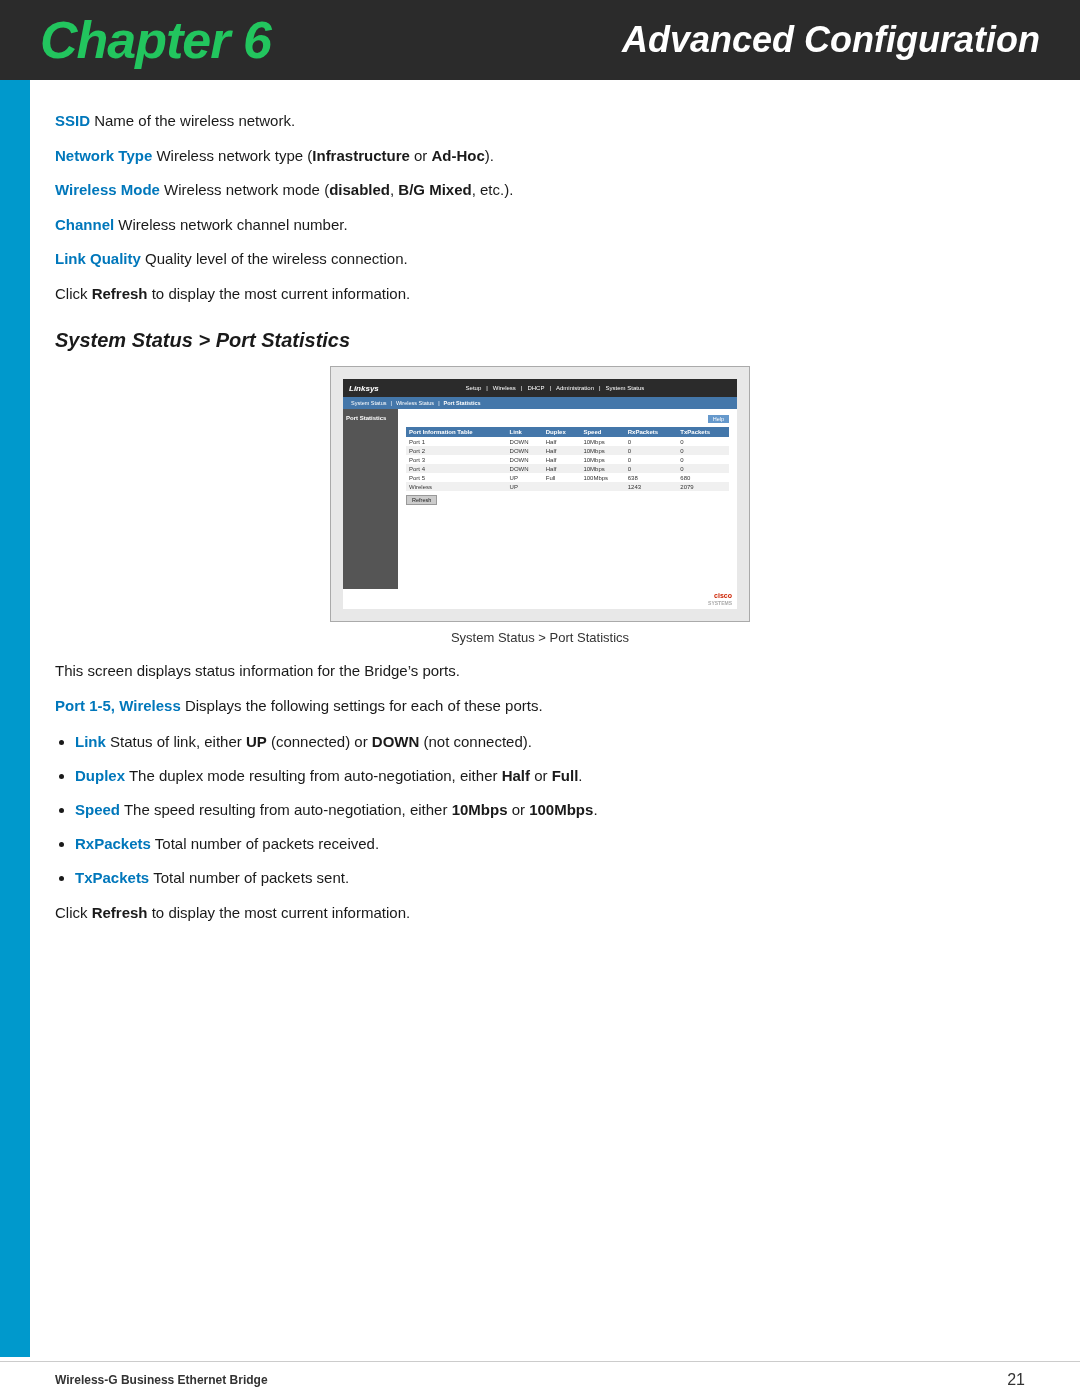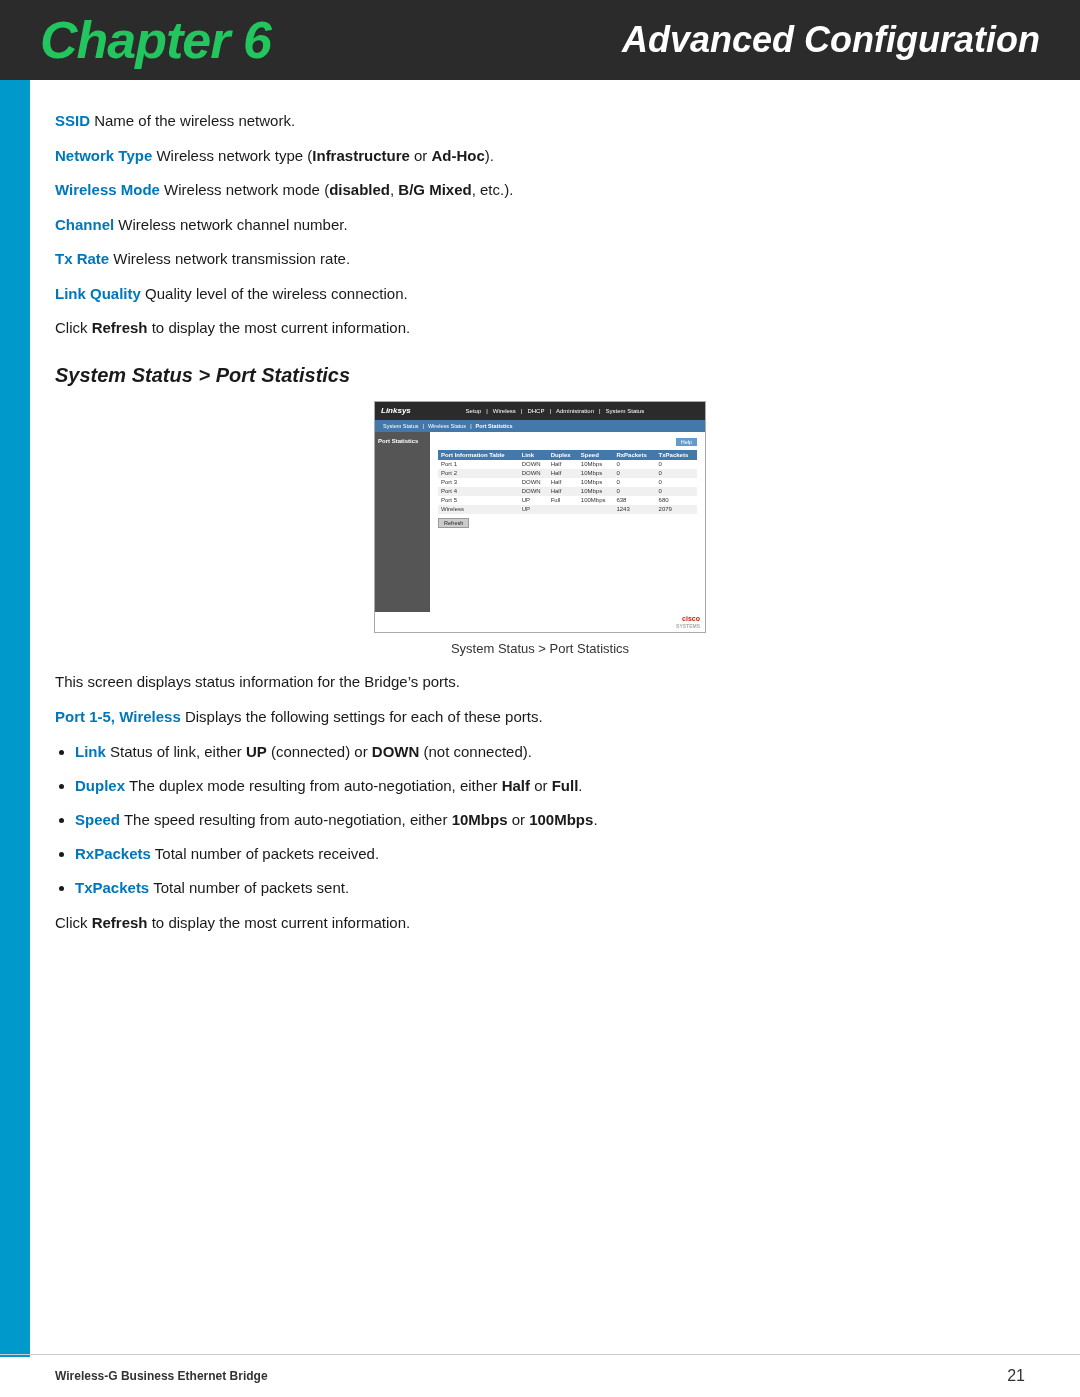--- a/index.html
+++ b/index.html
@@ -74,23 +74,23 @@
       font-weight: 900;
       margin-top: 24px;
       margin-bottom: 14px;
       font-style: italic;
     }
 
     
     .screenshot-box {
       border: 1px solid #aaa;
       background: #e8e8e8;
-      width: 332px;
+      width: 420px;
       margin: 0 auto 8px auto;
-      padding: 0;
+      padding: 12px;
       font-size: 7px;
     }
 
     .ss-header {
       background: #2b2b2b;
       height: 18px;
       display: flex;
       align-items: center;
       padding: 0 6px;
     }
@@ -228,21 +228,21 @@
       text-align: justify;
       list-style-type: disc;
     }
 
     
     .page-footer {
       position: absolute;
       bottom: 0;
       left: 0;
       right: 0;
-      height: 43px;
+      height: 36px;
       border-top: 1px solid #ccc;
       display: flex;
       align-items: center;
       justify-content: space-between;
       padding: 0 55px;
     }
 
     .footer-product {
       font-size: 12px;
       font-weight: bold;
@@ -283,24 +283,20 @@
     <span class="term-keyword">Wireless Mode</span>
     <span>  Wireless network mode (<b>disabled</b>, <b>B/G Mixed</b>, etc.).</span>
   </div>
 
   <div class="term-line">
     <span class="term-keyword">Channel</span>
     <span>  Wireless network channel number.</span>
   </div>
 
 
-  <div class="term-line">
-    <span class="term-keyword">Tx Rate</span>
-    <span>  Wireless network transmission rate.</span>
-  </div>
 
   <div class="term-line">
     <span class="term-keyword">Link Quality</span>
     <span>  Quality level of the wireless connection.</span>
   </div>
 
   <div class="term-line">
     <span>Click <b>Refresh</b> to display the most current information.</span>
   </div>
 

